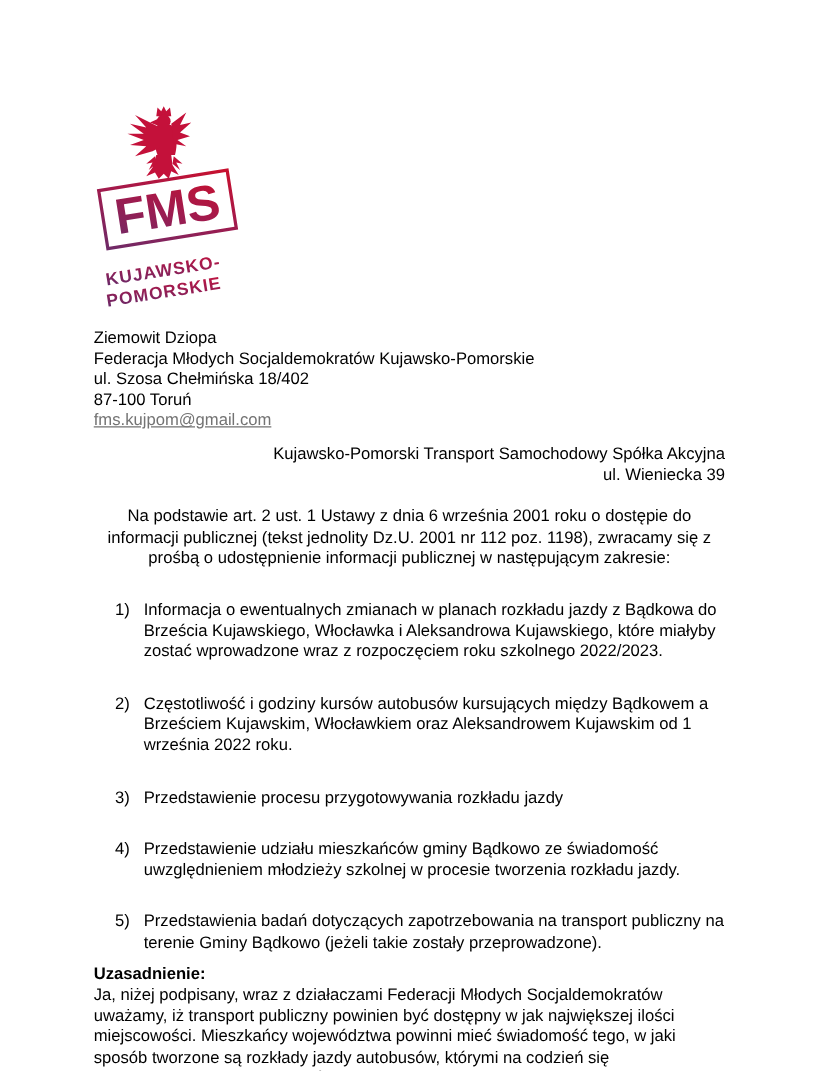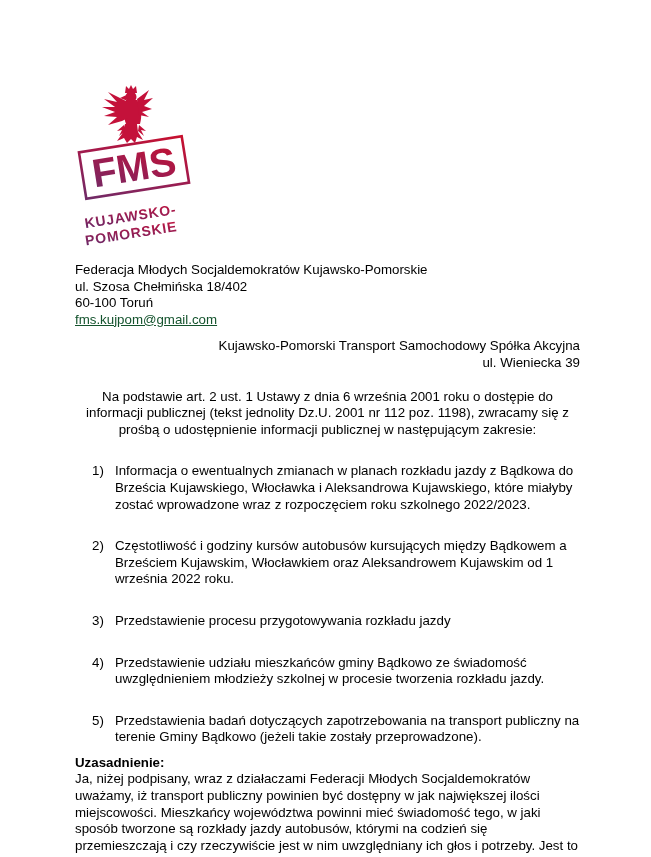--- a/index.html
+++ b/index.html
@@ -19,21 +19,21 @@
     width: 170px; height: 166px;
   }
   .content {
     position: absolute;
     top: 0; left: 75px;
     width: 505px;
     padding-top: 262px;
   }
   .sender div { white-space: nowrap; }
   .email-link {
-    color: #14532d;
+    color: #737373;
   }
   .recipient {
     margin-top: 10px;
     text-align: right;
   }
   .recipient div { white-space: nowrap; }
   .doc-title {
     margin-top: 15px;
     text-align: center;
     font-weight: normal;
@@ -96,23 +96,24 @@
 
   <g transform="rotate(-9 58 142)" fill="url(#regiongrad)" font-family="Liberation Sans, sans-serif" font-size="14" font-weight="bold" letter-spacing="0.8">
     <text x="58" y="137" text-anchor="middle">KUJAWSKO-</text>
     <text x="56" y="154" text-anchor="middle">POMORSKIE</text>
   </g>
 </svg>
 
 <div class="content">
 
   <div class="sender">
+    <div>Ziemowit Dziopa</div>
     <div>Federacja Młodych Socjaldemokratów Kujawsko-Pomorskie</div>
     <div>ul. Szosa Chełmińska 18/402</div>
-    <div>60-100 Toruń</div>
+    <div>87-100 Toruń</div>
     <div><a href="#" class="email-link">fms.kujpom@gmail.com</a></div>
   </div>
 
   <div class="recipient">
     <div>Kujawsko-Pomorski Transport Samochodowy Spółka Akcyjna</div>
     <div>ul. Wieniecka 39</div>
   </div>
 
 
   <p class="intro" style="margin:17px 0 0;">Na podstawie art. 2 ust. 1 Ustawy z dnia 6 września 2001 roku o dostępie do informacji publicznej (tekst jednolity Dz.U. 2001 nr 112 poz. 1198), zwracamy się z prośbą o udostępnienie informacji publicznej w następującym zakresie:</p>

